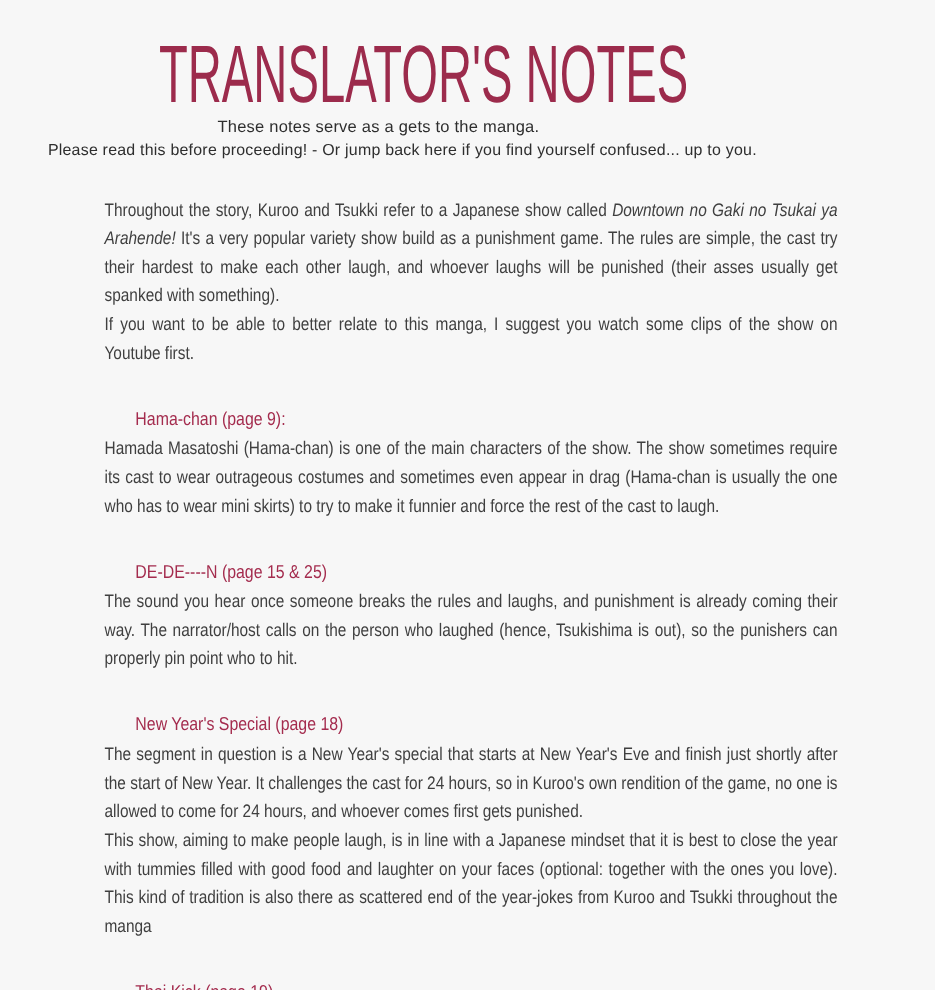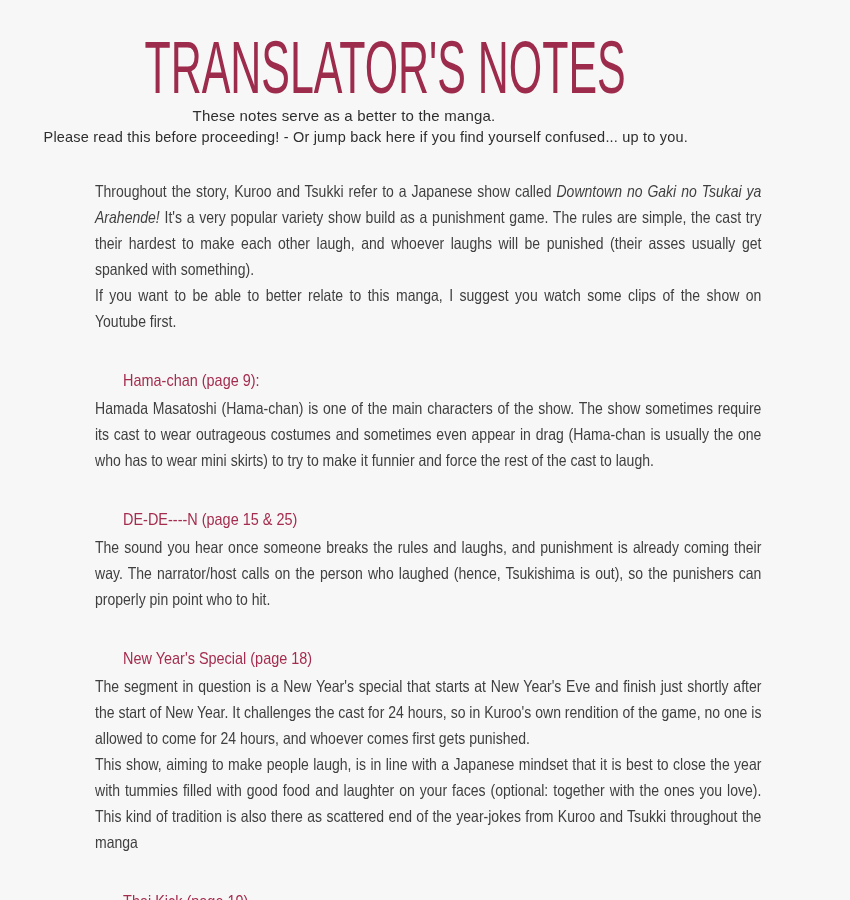--- a/index.html
+++ b/index.html
@@ -78,21 +78,21 @@
     font-style: italic;
   }
 </style>
 </head>
 <body>
 
 <div class="page">
 
   <h1 class="page-title">TRANSLATOR'S NOTES</h1>
 
-  <p class="subtitle subtitle-1">These notes serve as a better to the manga.</p>
+  <p class="subtitle subtitle-1">These notes serve as a gets to the manga.</p>
 
   <p class="subtitle subtitle-2">Please read this before proceeding! - Or jump back here if you find yourself confused... up to you.</p>
 
   <div class="content">
 
     <p class="body-para"><span>Throughout the story, Kuroo and Tsukki refer to a Japanese show called </span><em>Downtown no Gaki no Tsukai ya Arahende!</em><span> It's a very popular variety show build as a punishment game. The rules are simple, the cast try their hardest to make each other laugh, and whoever laughs will be punished (their asses usually get spanked with something).</span></p>
 
     <p class="body-para">If you want to be able to better relate to this manga, I suggest you watch some clips of the show on Youtube first.</p>
 
     <section class="note-section">

